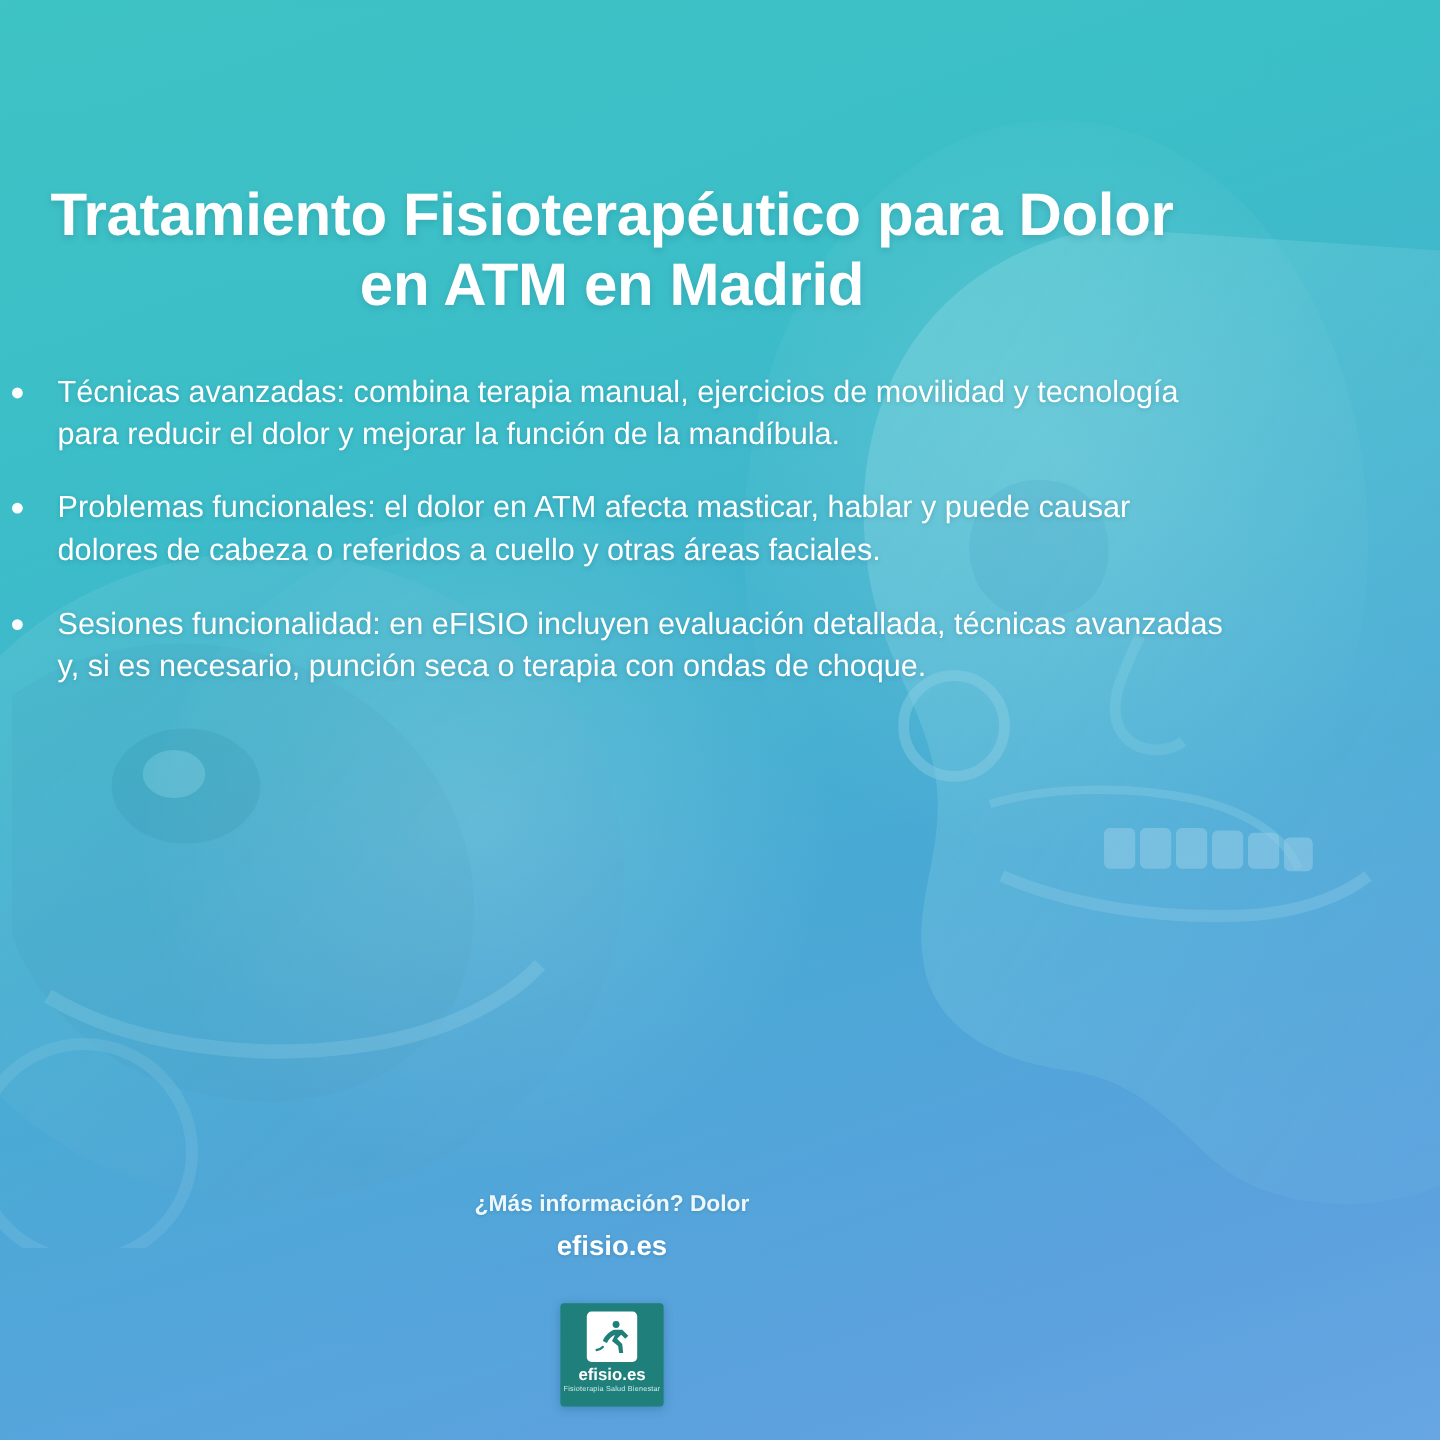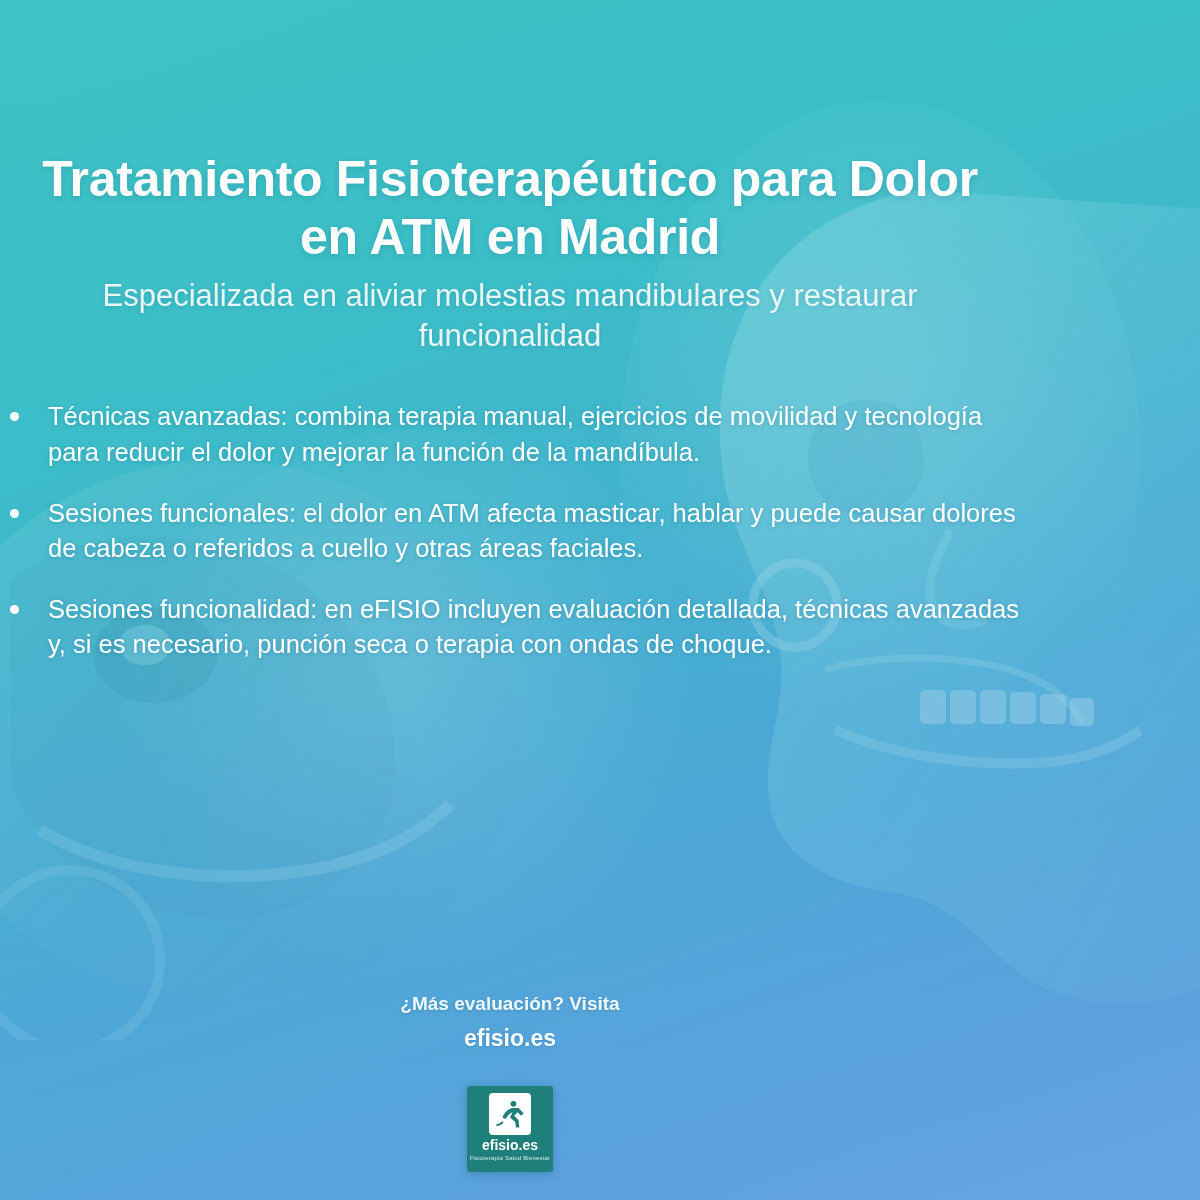--- a/index.html
+++ b/index.html
@@ -253,39 +253,38 @@
       <ellipse cx="265" cy="255" rx="62" ry="48" fill="#2f7b96" fill-opacity="0.35"></ellipse>
       <ellipse cx="255" cy="245" rx="26" ry="20" fill="#bfe9ef" fill-opacity="0.5"></ellipse>
       <path d="M150 430 C215 470 320 486 420 470 C480 460 530 436 560 404" fill="none" stroke="#d5f1f5" stroke-opacity="0.35" stroke-width="12"></path>
       <circle cx="180" cy="560" r="90" fill="none" stroke="#cfecf2" stroke-opacity="0.28" stroke-width="10"></circle>
     </svg>
   </div>
 
   <div class="content">
 
     <h1 class="title">Tratamiento Fisioterapéutico para Dolor en ATM en Madrid</h1>
-    <h2 class="subtitle">Especializada en aliviar molestias mandibulares y restaurar funcionalidad</h2>
 
     <ul class="bullets">
       <li class="bullet">
         <span class="dot"></span>
         <b>Técnicas avanzadas:</b><span> combina terapia manual, ejercicios de movilidad y tecnología para reducir el dolor y mejorar la función de la mandíbula.</span>
       </li>
       <li class="bullet">
         <span class="dot"></span>
-        <b>Sesiones funcionales:</b><span> el dolor en ATM afecta masticar, hablar y puede causar dolores de cabeza o referidos a cuello y otras áreas faciales.</span>
+        <b>Problemas funcionales:</b><span> el dolor en ATM afecta masticar, hablar y puede causar dolores de cabeza o referidos a cuello y otras áreas faciales.</span>
       </li>
       <li class="bullet">
         <span class="dot"></span>
         <b>Sesiones funcionalidad:</b><span> en eFISIO incluyen evaluación detallada, técnicas avanzadas y, si es necesario, punción seca o terapia con ondas de choque.</span>
       </li>
     </ul>
 
     <div class="footer">
-      <div class="cta-line">¿Más evaluación? Visita</div>
+      <div class="cta-line">¿Más información? Dolor</div>
       <div class="cta-site">efisio.es</div>
 
       <div class="logo">
         <div class="logo-mark">
           <svg viewBox="0 0 40 40" width="34" height="34" xmlns="http://www.w3.org/2000/svg">
             <circle cx="24" cy="8" r="3.4" fill="#1f7f7b"></circle>
             <path d="M22 13 C17 15 13 19 11 24 L15 26 C17 22 20 19 23 18 L20 24 L26 29 L27 36 L31 36 L30 27 L25 22 L29 18 L33 22 L36 19 L30 13 Z" fill="#1f7f7b"></path>
             <path d="M11 30 C9 32 7 33 5 33" fill="none" stroke="#1f7f7b" stroke-width="2.4" stroke-linecap="round"></path>
           </svg>
         </div>

